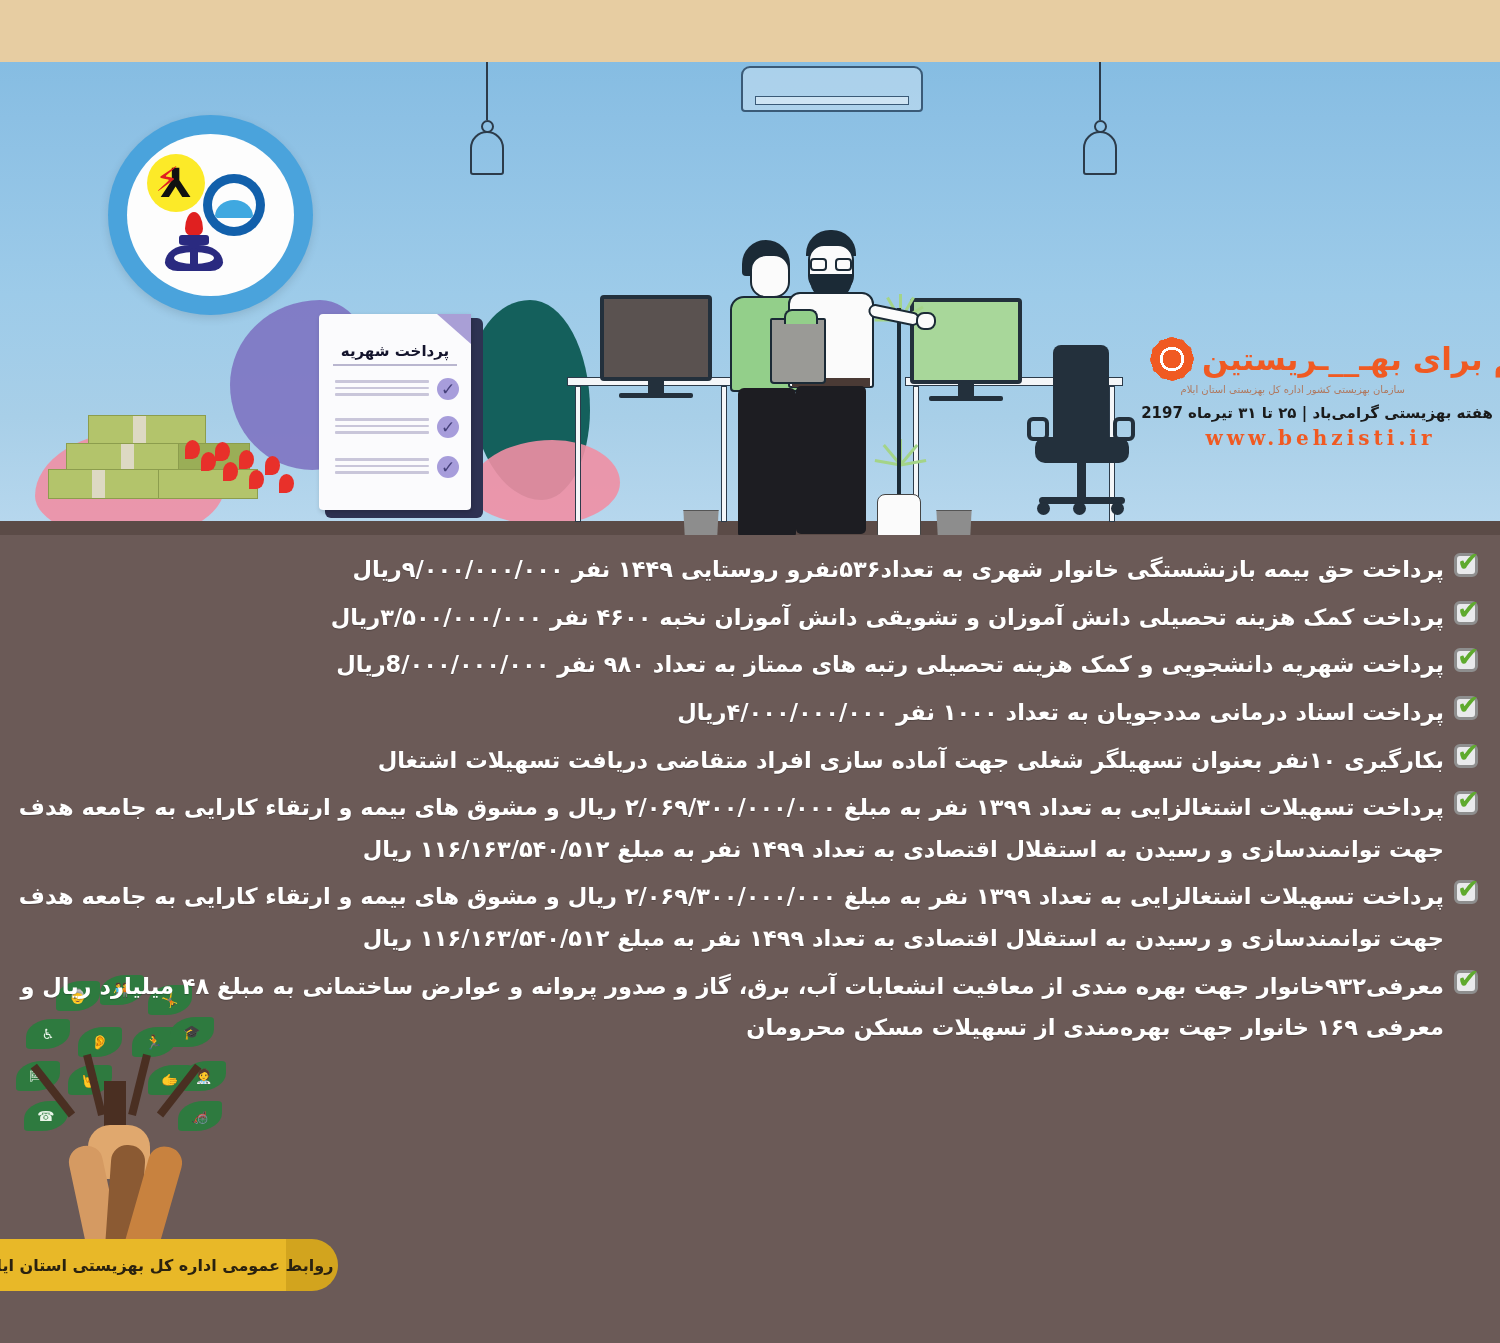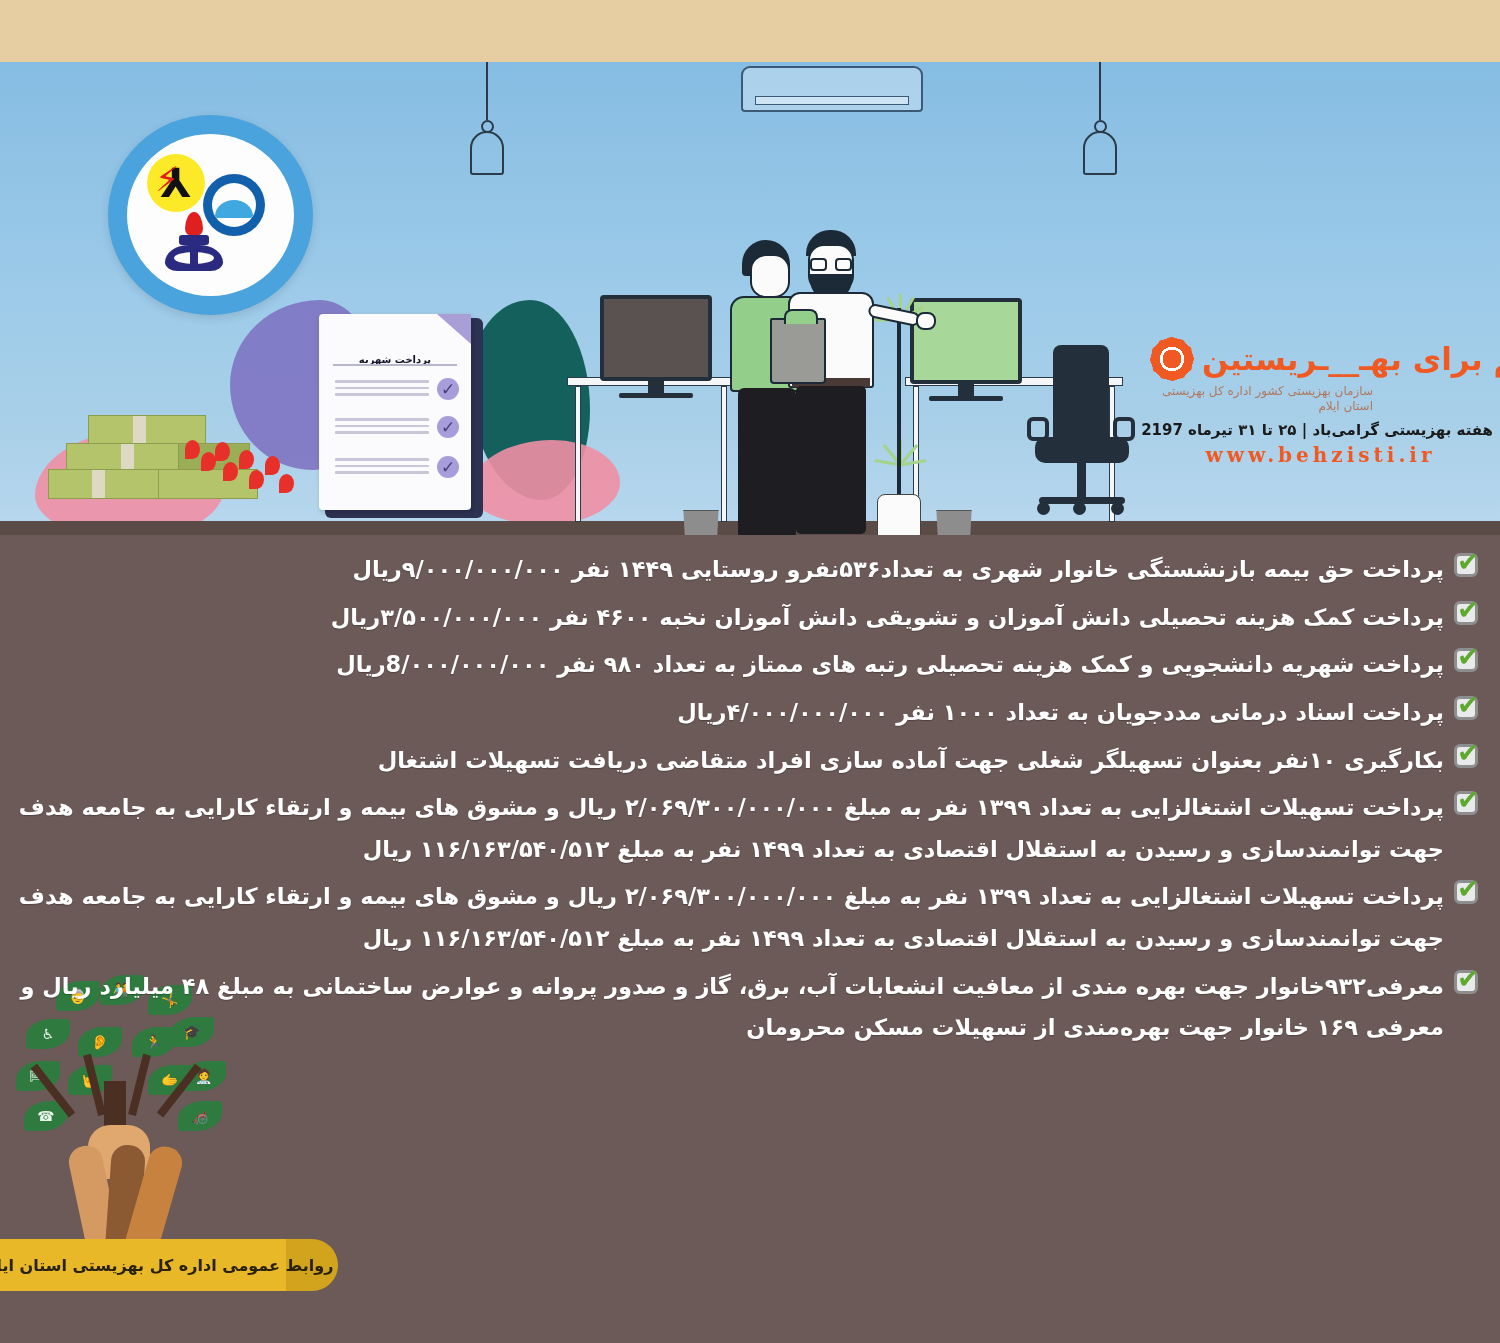--- a/index.html
+++ b/index.html
@@ -251,23 +251,23 @@
     background: #fbfbfd; border-radius: 4px;
     box-shadow: 1px 2px 5px rgba(0,0,0,.18);
   }
   #clipboard .fold {
     position: absolute; top: 0; right: 0;
     width: 34px; height: 30px;
     background: #a99fd6;
     clip-path: polygon(0 0, 100% 0, 100% 100%);
   }
   #clip-title {
-    position: absolute; top: 40px; right: 14px; left: 14px;
+    position: absolute; top: 28px; right: 14px; left: 14px;
     text-align: center;
-    font-size: 10px; font-weight: 700; color: #14142c;
+    font-size: 15px; font-weight: 700; color: #14142c;
   }
   #clipboard .rule {
     position: absolute; top: 50px; right: 14px; left: 14px;
     height: 1.5px; background: #b9b6cf;
   }
   .cb-row { position: absolute; right: 12px; left: 12px; height: 34px; }
   .cb-row .check {
     position: absolute; right: 0; top: 2px;
     width: 22px; height: 22px; border-radius: 50%;
     background: #a79ddb;
@@ -400,21 +400,21 @@
     content: "";
     position: absolute; inset: 2px;
     border-radius: 50%;
     border: 5px dotted #f05a22;
   }
   #brand-line1 {
     font-size: 31px; font-weight: 700; color: #f05a22;
     line-height: 1.05; white-space: nowrap;
   }
   #brand-subtle {
-    font-size: 12px; color: #b0785e; margin: 1px 120px 0 0; text-align: right; line-height: 1.25;
+    font-size: 10px; color: #b0785e; margin: 1px 88px 0 0; text-align: right; line-height: 1.25;
   }
   #brand-line2 {
     font-size: 24px; font-weight: 700; color: #2f8a3e;
     margin-top: 4px; text-align: center; white-space: nowrap;
   }
   #brand-line3 {
     font-size: 15px; font-weight: 700; color: #1a1a1a;
     margin-top: 7px; text-align: center; white-space: nowrap;
   }
   #brand-url {

